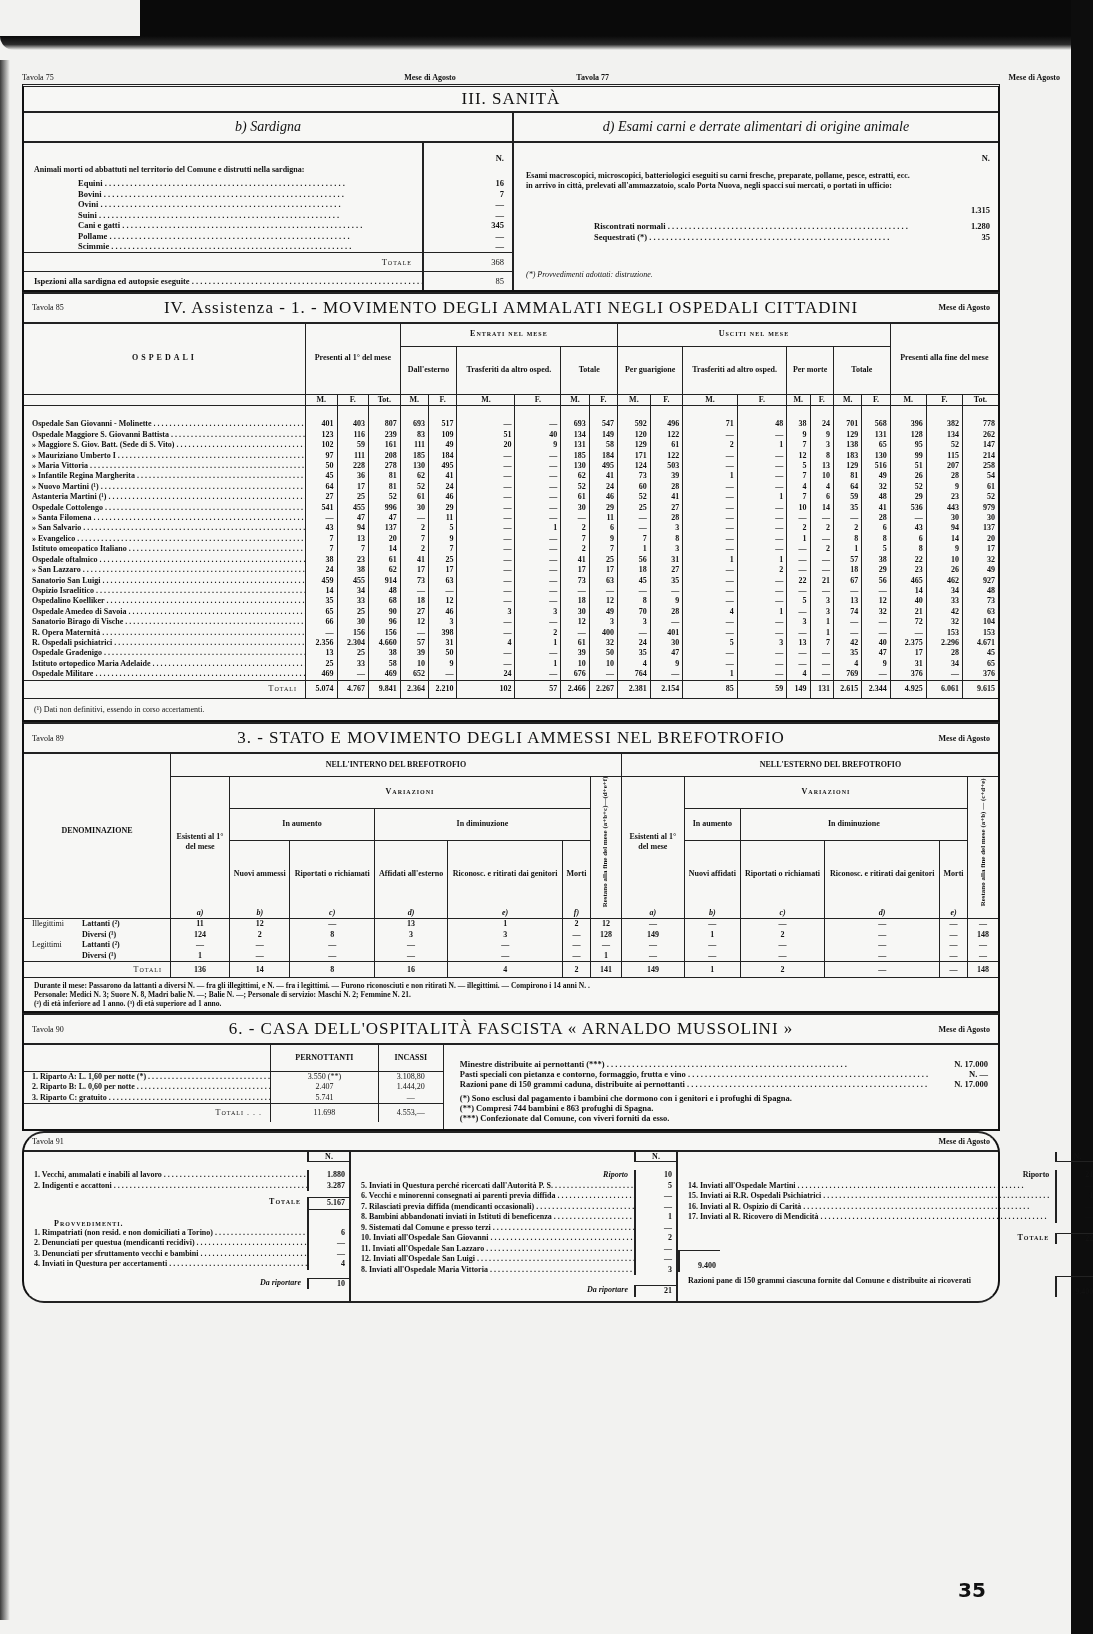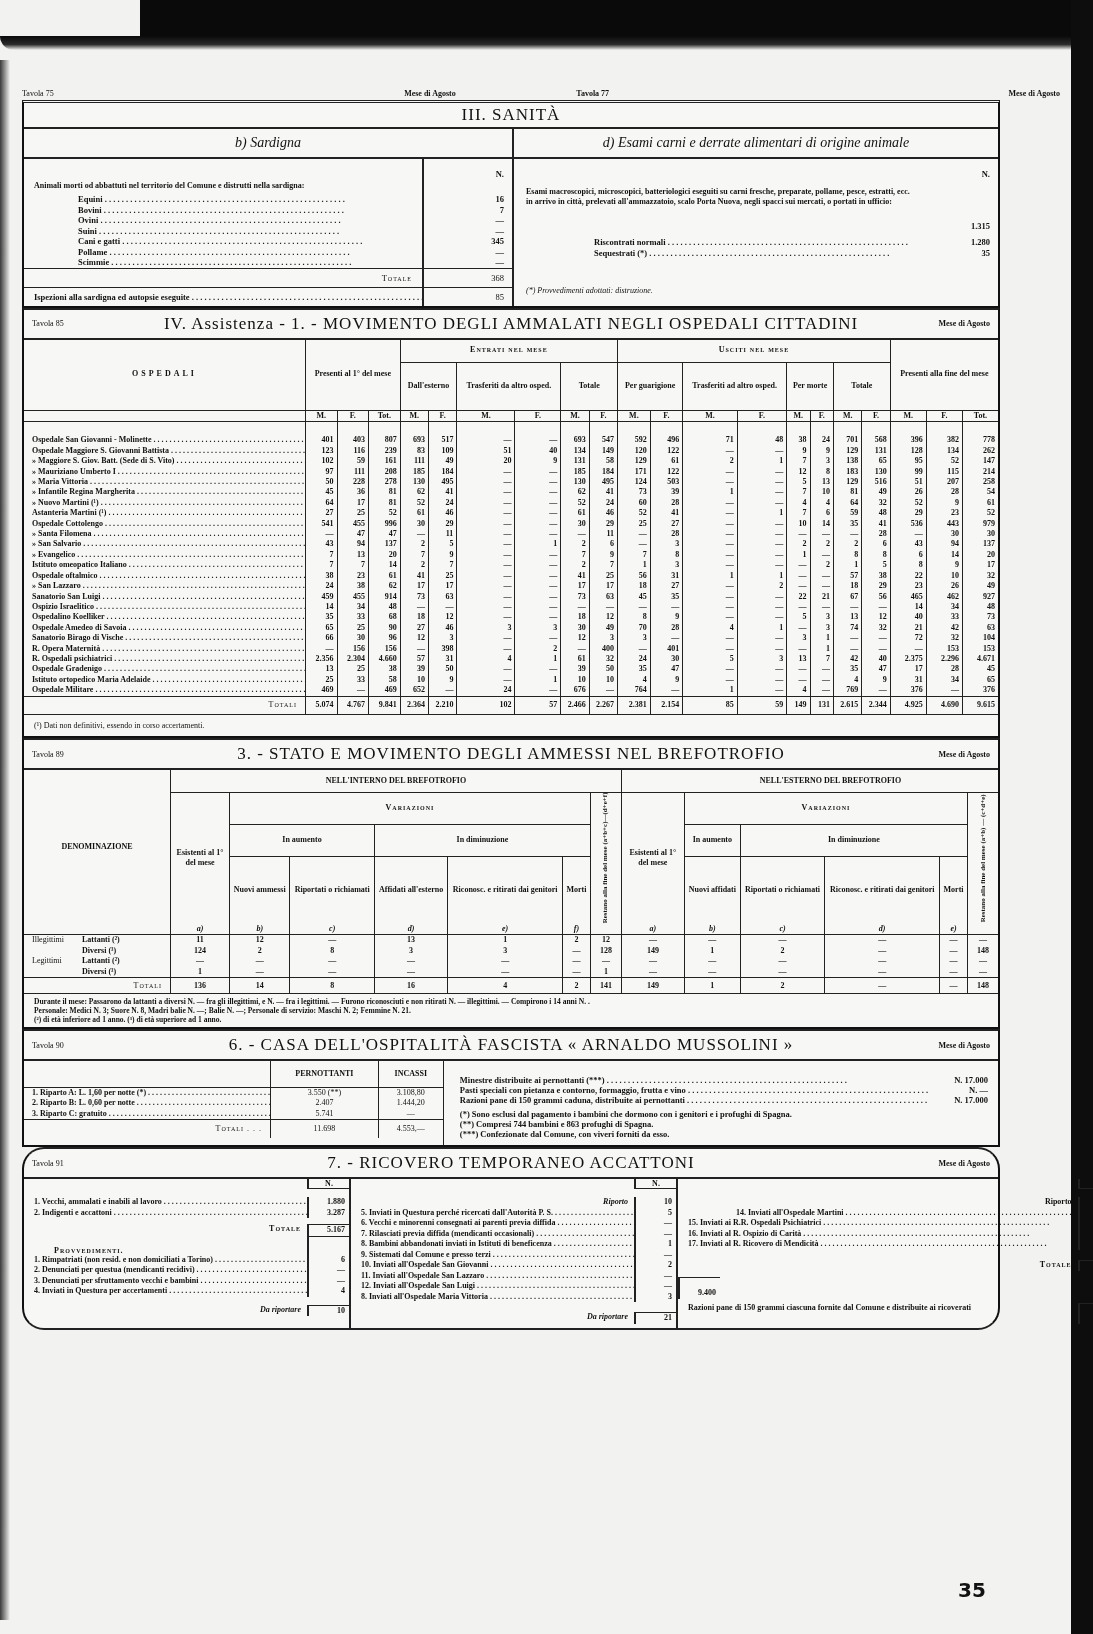--- a/index.html
+++ b/index.html
@@ -1,21 +1,21 @@
 <!DOCTYPE html>
 <html><head>
 <meta charset="utf-8">
 <style>
   html,body{margin:0;padding:0;}
   body{width:1093px;height:1634px;background:#f2f2f0;font-family:"Liberation Serif","DejaVu Serif",serif;color:#111;position:relative;overflow:hidden;}
   .topblack{position:absolute;left:140px;top:0;width:953px;height:36px;background:#0a0a0a;}
   .topblack2{position:absolute;left:0;top:36px;width:1093px;height:14px;background:linear-gradient(#0a0a0a,#2a2a2a 60%,rgba(0,0,0,0));border-radius:0 0 0 40px;}
   .rightblack{position:absolute;right:0;top:0;width:22px;height:1634px;background:#0d0d0d;}
   .leftshade{position:absolute;left:0;top:60px;width:10px;height:1560px;background:linear-gradient(90deg,#3a3a3a,rgba(0,0,0,0));}
-  .page{position:absolute;left:16px;top:86px;width:1050px;font-size:8.5px;}
+  .page{position:absolute;left:16px;top:70px;width:1050px;font-size:8.5px;}
   .hdrrow{display:flex;justify-content:space-between;font-size:8px;height:14px;align-items:center;padding:0 6px;}
   .hdrrow span{font-weight:bold;}
   .box{border:2px solid #111;border-top:none;margin-left:6px;width:974px;background:#f7f7f5;}
   .rule{border-top:3px double #222;}
   .sectitle{text-align:center;font-size:14px;letter-spacing:1px;padding:2px 0;}
   .bigtitle{font-size:17px;letter-spacing:1px;}
   .flex{display:flex;}
   .subtitle{text-align:center;font-style:italic;font-size:14px;padding:6px 0;border-bottom:2px solid #222;}
   .ncol{width:80px;border-left:2px solid #222;text-align:right;padding-right:8px;}
   table{border-collapse:collapse;width:100%;}
@@ -791,21 +791,21 @@
             <td class="n b">2.267</td>
             <td class="n b">2.381</td>
             <td class="n b">2.154</td>
             <td class="n b">85</td>
             <td class="n b">59</td>
             <td class="n b">149</td>
             <td class="n b">131</td>
             <td class="n b">2.615</td>
             <td class="n b">2.344</td>
             <td class="n b">4.925</td>
-            <td class="n b">4.690</td>
+            <td class="n b">6.061</td>
             <td class="n b">9.615</td>
           </tr>
         </tbody>
     </table>
     <div style="padding:6px 10px;font-size:8px;border-top:1.5px solid #222;">(¹) Dati non definitivi, essendo in corso accertamenti.</div>
   </div>
 
   <div class="box" style="border-top:2px solid #222;">
     <div class="tavrow">
       <div class="t">Tavola 89</div>
@@ -1011,21 +1011,20 @@
             <div style="padding-left: 12px; text-indent: -12px;">(**) Compresi 744 bambini e 863 profughi di Spagna.</div>
             <div style="padding-left: 12px; text-indent: -12px;">(***) Confezionate dal Comune, con viveri forniti da esso.</div>
           </div>
       </div>
     </div>
   </div>
 
   <div class="box" style="border-top:2px solid #222;border-bottom:2px solid #222;border-radius:22px;">
     <div class="tavrow">
       <div class="t">Tavola 91</div>
-      <div class="h">7. - RICOVERO TEMPORANEO ACCATTONI</div>
       <div class="m">Mese di Agosto</div>
     </div>
     <div class="flex" style="font-size:8px;">
       <div id="ric-col1" style="width:325px;border-right:2px solid #222;">
           <div class="flex">
             <div style="flex: 1 1 0%;"></div>
             <div class="b center" style="width: 40px; border-left: 2px solid rgb(34, 34, 34); border-bottom: 1.5px solid rgb(34, 34, 34);">N.</div>
           </div>
           <div class="flex" style="padding-top: 8px;">
             <div class="dots b " style="flex: 1 1 0%; padding: 0px 6px 0px 10px; line-height: 10.5px;">1. Vecchi, ammalati e inabili al lavoro</div>
@@ -1117,21 +1116,21 @@
       <div id="ric-col3" style="flex:1;">
           <div class="flex">
             <div style="flex: 1 1 0%;"></div>
             <div class="b center" style="width: 40px; border-left: 2px solid rgb(34, 34, 34); border-bottom: 1.5px solid rgb(34, 34, 34);">N.</div>
           </div>
           <div class="flex" style="padding-top: 8px;">
             <div class="b right" style="flex: 1 1 0%; padding: 0px 6px 0px 10px; line-height: 10.5px;">Riporto</div>
             <div class="b right" style="width: 36px; padding-right: 4px; border-left: 2px solid rgb(34, 34, 34); line-height: 10.5px;">21</div>
           </div>
           <div class="flex" style="">
-            <div class="dots b " style="flex: 1 1 0%; padding: 0px 6px 0px 10px; line-height: 10.5px; margin-left: 48px;">14. Inviati all'Ospedale Martini</div>
+            <div class="dots b " style="flex: 1 1 0%; padding: 0px 6px 0px 10px; line-height: 10.5px;">14. Inviati all'Ospedale Martini</div>
             <div class="b right" style="width: 36px; padding-right: 4px; border-left: 2px solid rgb(34, 34, 34); line-height: 10.5px;">—</div>
           </div>
           <div class="flex" style="">
             <div class="dots b " style="flex: 1 1 0%; padding: 0px 6px 0px 10px; line-height: 10.5px;">15. Inviati ai R.R. Ospedali Psichiatrici</div>
             <div class="b right" style="width: 36px; padding-right: 4px; border-left: 2px solid rgb(34, 34, 34); line-height: 10.5px;">1</div>
           </div>
           <div class="flex" style="">
             <div class="dots b " style="flex: 1 1 0%; padding: 0px 6px 0px 10px; line-height: 10.5px;">16. Inviati al R. Ospizio di Carità</div>
             <div class="b right" style="width: 36px; padding-right: 4px; border-left: 2px solid rgb(34, 34, 34); line-height: 10.5px;">—</div>
           </div>

